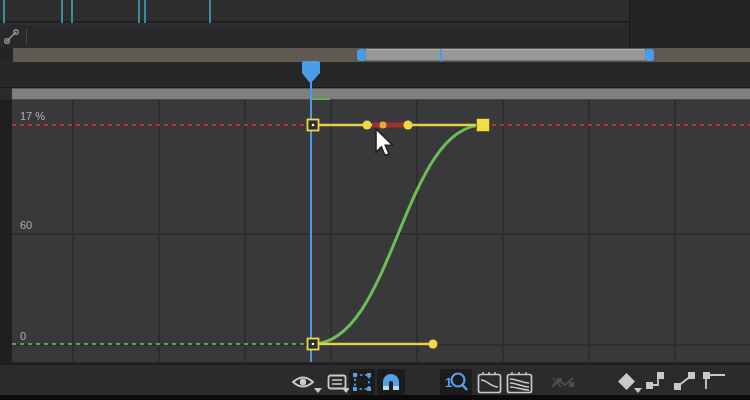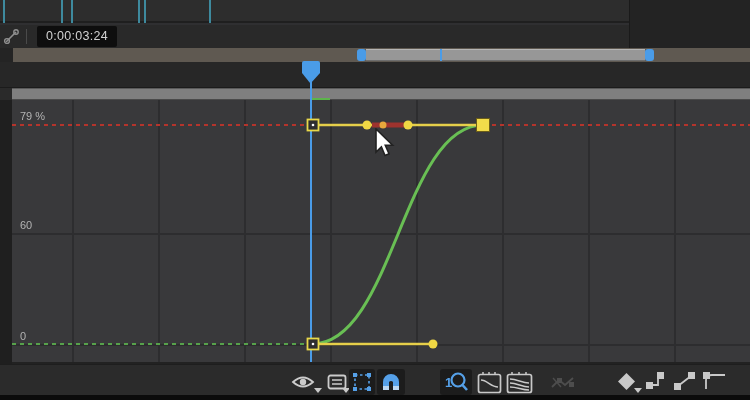--- a/index.html
+++ b/index.html
@@ -67,21 +67,20 @@
   </div>
   <div class="abs" id="top-right-dark"></div>
 
   <div class="abs" id="row2"></div>
   <svg class="abs" style="left:3px;top:27px" width="20" height="20" viewBox="0 0 20 20">
     <path d="M3 15 L13 5" stroke="#8f8f8f" stroke-width="1.6" fill="none"></path>
     <circle cx="4" cy="14" r="2.4" fill="none" stroke="#8f8f8f" stroke-width="1.4"></circle>
     <circle cx="13" cy="5" r="2.2" fill="none" stroke="#8f8f8f" stroke-width="1.4"></circle>
   </svg>
   <div class="abs" id="vsep1"></div>
-  <div class="abs" id="timecode-box">0:00:03:24</div>
 
   <div class="abs" id="nav-track"></div>
   <div class="abs" id="nav-track-leftgap"></div>
   <div class="abs" id="nav-thumb"></div>
   <div class="abs nav-cap" style="left:357px"></div>
   <div class="abs nav-cap" style="left:645px"></div>
   <div class="abs" id="nav-playtick"></div>
 
   <div class="abs" id="ruler">
     <div class="rlabel center" style="left:75px">10f</div>
@@ -113,21 +112,21 @@
   <div class="vgrid" style="left:244px"></div>
   <div class="vgrid" style="left:330px"></div>
   <div class="vgrid" style="left:416px"></div>
   <div class="vgrid" style="left:502px"></div>
   <div class="vgrid" style="left:588px"></div>
   <div class="vgrid" style="left:674px"></div>
   <div class="hgrid" style="top:233px"></div>
   <div class="hgrid" style="top:344px"></div>
   <div class="abs" id="graph-leftstrip"></div>
 
-  <div class="ylabel" style="top:110px">79 %</div>
+  <div class="ylabel" style="top:110px">17 %</div>
   <div class="ylabel" style="top:219px">60</div>
   <div class="ylabel" style="top:330px">0</div>
 
   <div class="abs" id="playhead-line"></div>
   <svg class="abs" style="left:301px;top:60px" width="20" height="24" viewBox="0 0 20 24">
     <path d="M3 1 h14 a2 2 0 0 1 2 2 v10 l-8.6 9.5 a1.4 1.4 0 0 1 -1.8 0 L1 13 V3 a2 2 0 0 1 2 -2 z" fill="#4a9ce8"></path>
   </svg>
 
   <svg class="abs" style="left:0;top:100px" width="750" height="264" viewBox="0 0 750 264">
     <line x1="12" y1="25" x2="750" y2="25" stroke="#b5342c" stroke-width="2" stroke-dasharray="4 4"></line>

